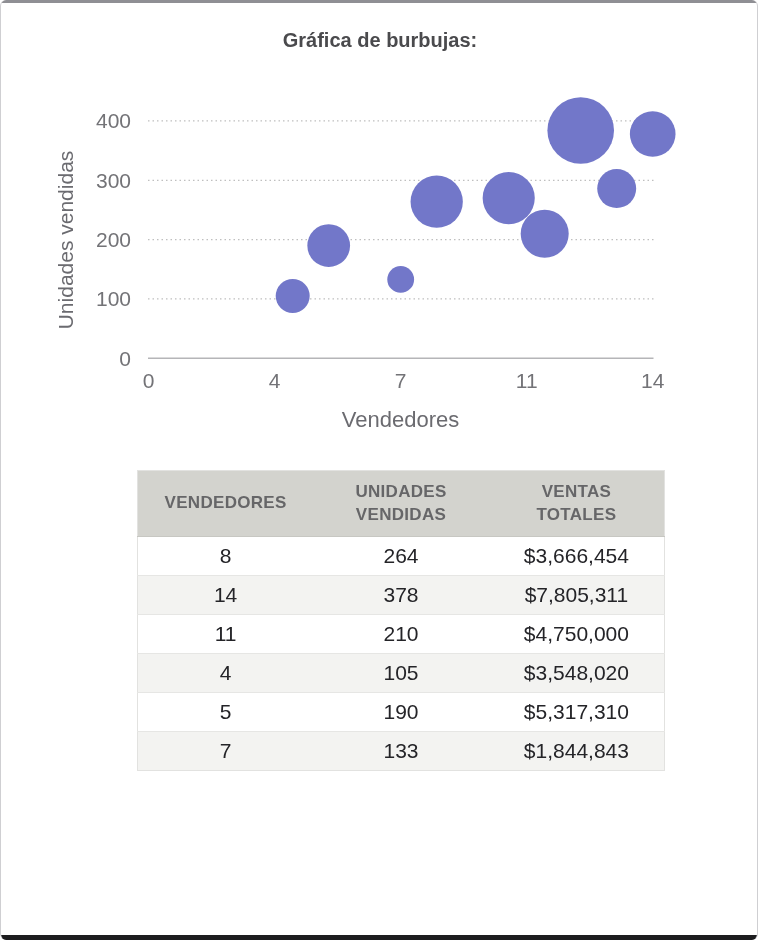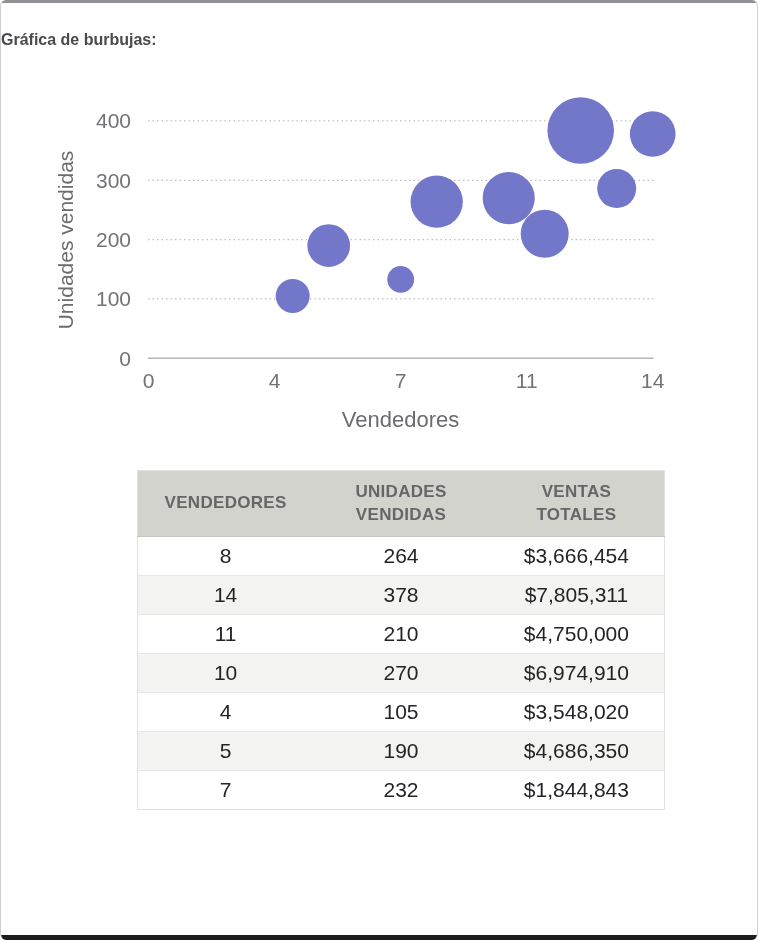--- a/index.html
+++ b/index.html
@@ -6,22 +6,22 @@
   body{font-family:"Liberation Sans","DejaVu Sans",sans-serif; -webkit-font-smoothing:antialiased;}
   .screen{
     position:relative; width:758px; height:940px; background:#ffffff;
     border-radius:6px; overflow:hidden; box-sizing:border-box;
     border-left:1px solid #cfcfd2; border-right:1px solid #cfcfd2;
   }
   .top-bar{position:absolute; top:0; left:0; right:0; height:3px; background:#8f8f94;}
   .bottom-bar{position:absolute; bottom:0; left:0; right:0; height:5px; background:#1d1d1f;}
 
   .chart-title{
-    position:absolute; top:25px; left:0; width:758px; text-align:left;
-    font-size:16px; line-height:30px; font-weight:600; color:#4a4a4d;
+    position:absolute; top:25px; left:0; width:758px; text-align:center;
+    font-size:20px; line-height:30px; font-weight:600; color:#4a4a4d;
   }
   .plot-svg{position:absolute; top:0; left:0;}
   .plot-svg text{font-family:"Liberation Sans","DejaVu Sans",sans-serif;}
 
   .y-axis-title{
     position:absolute; left:-55px; top:227px; width:240px; height:26px;
     text-align:center; font-size:21px; line-height:26px; color:#6b6b70;
     transform:rotate(-90deg);
   }
   .x-axis-title{
@@ -107,36 +107,31 @@
           <td>14</td>
           <td>378</td>
           <td>$7,805,311</td>
         </tr>
         <tr>
           <td>11</td>
           <td>210</td>
           <td>$4,750,000</td>
         </tr>
         <tr>
-          <td>10</td>
-          <td>270</td>
-          <td>$6,974,910</td>
-        </tr>
-        <tr>
           <td>4</td>
           <td>105</td>
           <td>$3,548,020</td>
         </tr>
         <tr>
           <td>5</td>
           <td>190</td>
-          <td>$4,686,350</td>
+          <td>$5,317,310</td>
         </tr>
         <tr>
           <td>7</td>
-          <td>232</td>
+          <td>133</td>
           <td>$1,844,843</td>
         </tr>
       </tbody>
   </table>
 
   <div class="bottom-bar"></div>
 </div>
 
 </body></html>

